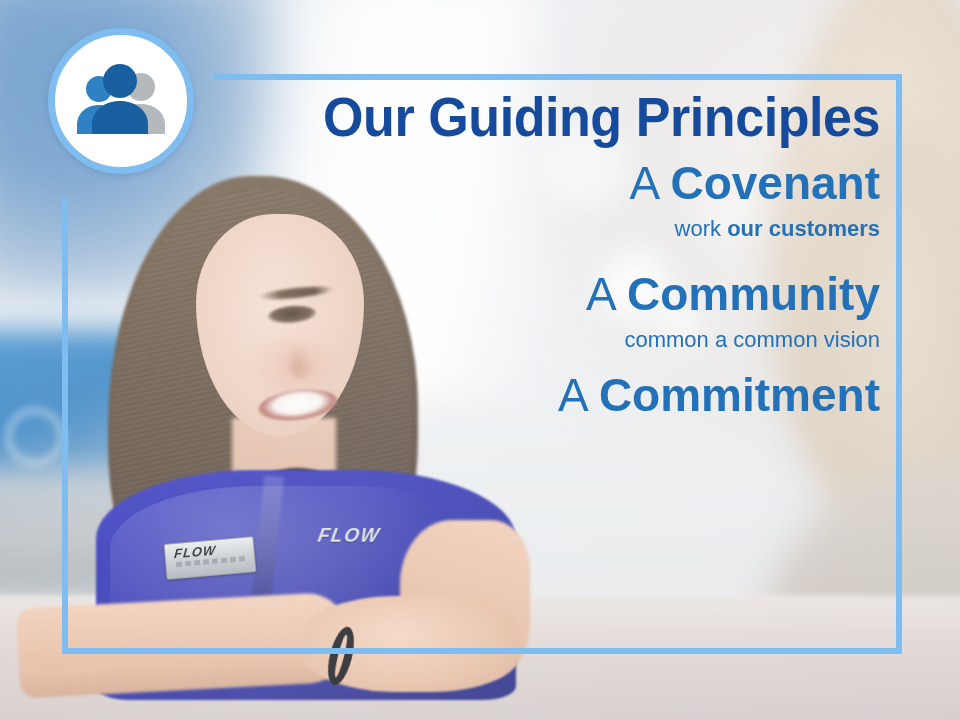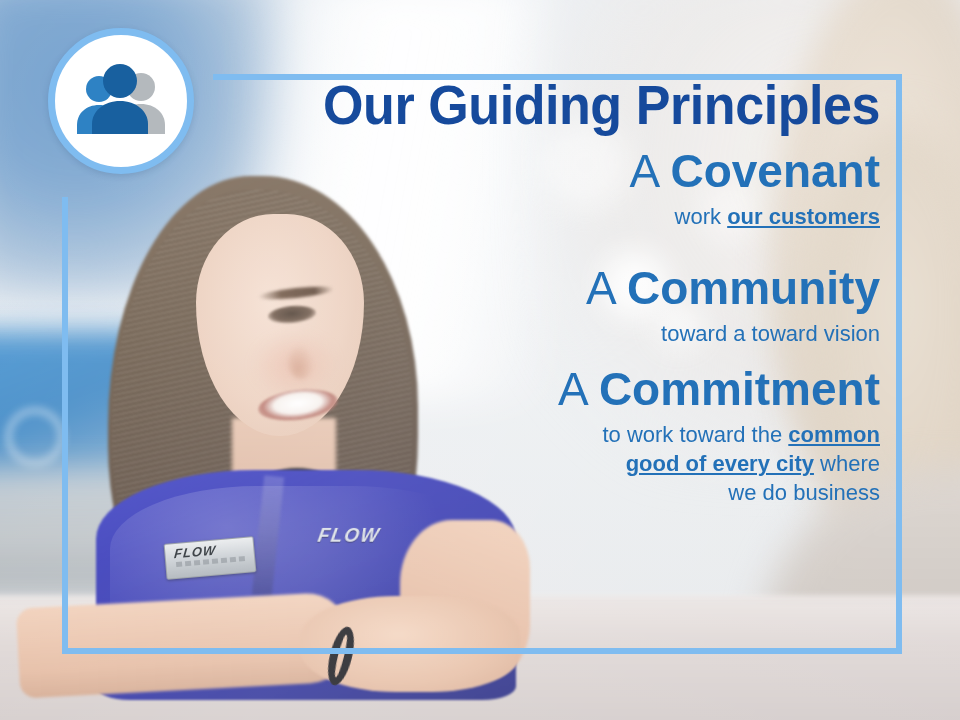--- a/index.html
+++ b/index.html
@@ -278,21 +278,21 @@
     border-radius:50%;
     background:#ffffff;
     border:7px solid #7fbcf0;
     box-shadow:0 2px 6px rgba(40,70,110,0.18);
     display:flex; align-items:center; justify-content:center;
   }
   .icon-badge svg{ display:block; }
 
   
   .copy{
-    position:absolute; left:200px; top:74px; width:680px;
+    position:absolute; left:200px; top:86px; width:680px;
     text-align:right;
   }
   .headline{
     color:#164a9c;
     font-family:"Liberation Sans", sans-serif;
     font-weight:700;
     font-size:56px;
     line-height:62px;
     letter-spacing:-0.5px;
     transform:scaleX(0.93);
@@ -309,25 +309,25 @@
     white-space:nowrap;
   }
   .p-title b{ font-weight:700; }
   .p-sub{
     color:#2371b8;
     font-size:22px;
     line-height:29px;
     font-weight:400;
     margin-top:4px;
   }
-  .p-sub b{ font-weight:700;text-decoration:underline; }
+  .p-sub b{ font-weight:700; }
 
   
   #block-covenant   { margin-top:6px;  }
-  #block-community  { margin-top:30px; }
+  #block-community  { margin-top:24px; }
   #block-commitment { }
 </style>
 </head>
 <body>
 
 <div id="stage">
 
   <div class="photo">
     <div class="bg-base"></div>
     <div class="bg-bluewall"></div>
@@ -408,33 +408,24 @@
       <div class="p-sub">
         <span>work </span><b>our customers</b>
       </div>
     </div>
 
     <div class="principle" id="block-community">
       <div class="p-title">
         <span>A </span><b>Community</b>
       </div>
       <div class="p-sub">
-        <div>toward a toward vision</div>
+        <div>common a common vision</div>
       </div>
     </div>
 
     <div class="principle" id="block-commitment">
       <div class="p-title">
         <span>A </span><b>Commitment</b>
       </div>
-      <div class="p-sub">
-        <div>
-          <span>to work toward the </span><b>common</b>
-        </div>
-        <div>
-          <b>good of every city</b><span> where</span>
-        </div>
-        <div>we do business</div>
-      </div>
     </div>
 
   </div>
 </div>
 
 </body></html>

